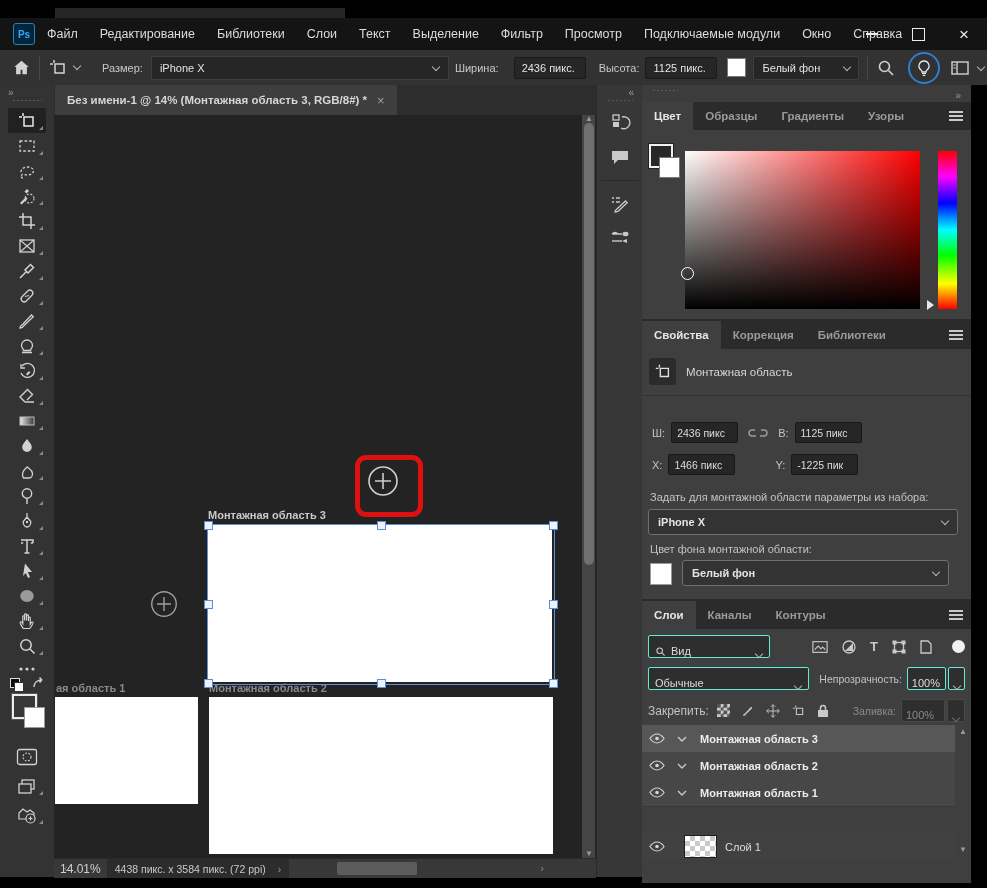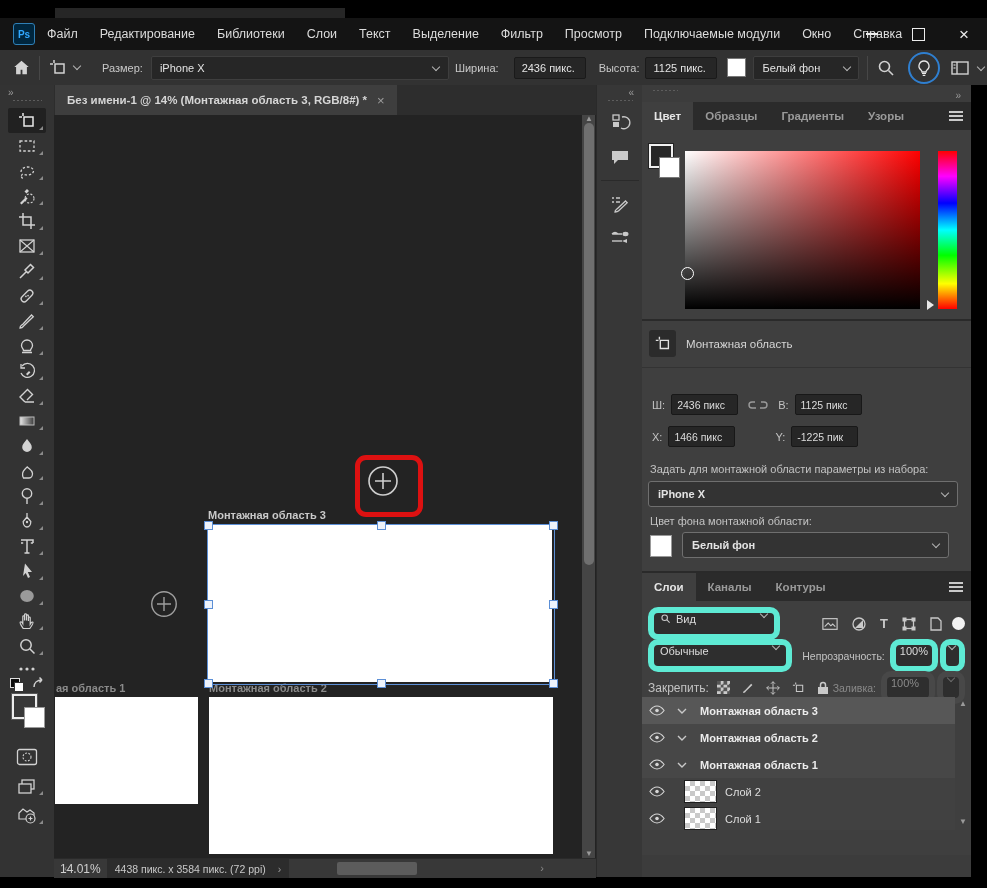--- a/index.html
+++ b/index.html
@@ -91,21 +91,21 @@
   
   .lrow{position:absolute;left:0;width:313px;height:27px;display:flex;align-items:center;border-bottom:1px solid #383838}
   .lrow.artb{background:#474747}
   .lrow.artb.sel{background:#575757}
   .lrow.lay{background:#414141}
   .lname{font-size:11px;color:#dedede;margin-left:8px}
   .lname.b{font-weight:bold;color:#ececec}
   .eyebox{width:30px;display:flex;justify-content:center;flex:none;color:#d6d6d6}
   .chevbox{width:20px;display:flex;justify-content:center;flex:none}
   .checker{width:31px;height:21px;border:1px solid #1e1e1e;background:conic-gradient(#c9c9c9 0 25%,#fff 0 50%,#c9c9c9 0 75%,#fff 0) 0 0/10px 10px;flex:none;margin-left:12px}
-  .small-combo{background:#2e2e2e;border:6px solid #5eead4;border-radius:10px;color:#dcdcdc;height:21px;display:flex;align-items:flex-start;padding:0 6px;font-size:11px;position:relative}
+  .small-combo{background:#2e2e2e;border:1px solid #5eead4;border-radius:2px;color:#dcdcdc;height:21px;display:flex;align-items:flex-end;padding:0 6px;font-size:11px;position:relative}
   .dim{color:#8a8a8a}
   #black-right{left:971px;top:85px;width:16px;height:803px;background:#000}
 </style>
 </head>
 <body>
 
 <svg width="0" height="0" style="position:absolute">
   <defs>
     <symbol id="sym-eye" viewBox="0 0 18 12">
       <path d="M1 6c2.5-3.4 5-5 8-5s5.5 1.6 8 5c-2.5 3.4-5 5-8 5S3.5 9.4 1 6z" fill="none" stroke="currentColor" stroke-width="1.2"></path>
@@ -489,20 +489,26 @@
       <div id="sat-field">
         <div id="sat-marker"></div>
       </div>
       <div id="hue-marker"></div>
       <div id="hue-strip"></div>
     </div>
   </div>
   <div style="height:2px;background:#2a2a2a"></div>
 
   <div>
+    <div class="panel-tabs">
+      <div class="ptab on">Свойства</div>
+      <div class="ptab">Коррекция</div>
+      <div class="ptab">Библиотеки</div>
+      <div class="hamb"></div>
+    </div>
     <div class="panel-body" style="height:250px">
       <div class="prop-row" style="left:7px;top:9px;gap:10px">
         <div style="width:27px;height:27px;background:#2b2b2b;border-radius:3px;display:flex;align-items:center;justify-content:center">
           <svg width="18" height="18" viewBox="0 0 20 20">
               <path d="M6 2v3M2 6h3M7 6h9v9H7z" fill="none" stroke="#e0e0e0" stroke-width="1.5"></path>
             </svg>
         </div>
         <span style="font-size:11.5px;color:#d6d6d6">Монтажная область</span>
       </div>
       <div style="position:absolute;left:0;top:46px;width:100%;height:1px;background:#333"></div>
@@ -663,29 +669,20 @@
                 <use href="#sym-eye"></use>
               </svg>
             </span>
           <span class="chevbox">
               <svg width="10" height="6" style="color:#c9c9c9">
                 <use href="#sym-chevd"></use>
               </svg>
             </span>
           <span class="lname b">Монтажная область 1</span>
         </div>
-        <div class="lrow lay" style="top:81px">
-          <span class="eyebox">
-              <svg width="16" height="11">
-                <use href="#sym-eye"></use>
-              </svg>
-            </span>
-          <div class="checker"></div>
-          <span class="lname">Слой 2</span>
-        </div>
         <div class="lrow lay" style="top:108px">
           <span class="eyebox">
               <svg width="16" height="11">
                 <use href="#sym-eye"></use>
               </svg>
             </span>
           <div class="checker"></div>
           <span class="lname">Слой 1</span>
         </div>
         <span style="position:absolute;right:4px;top:2px;color:#9a9a9a;font-size:8px">▲</span>

